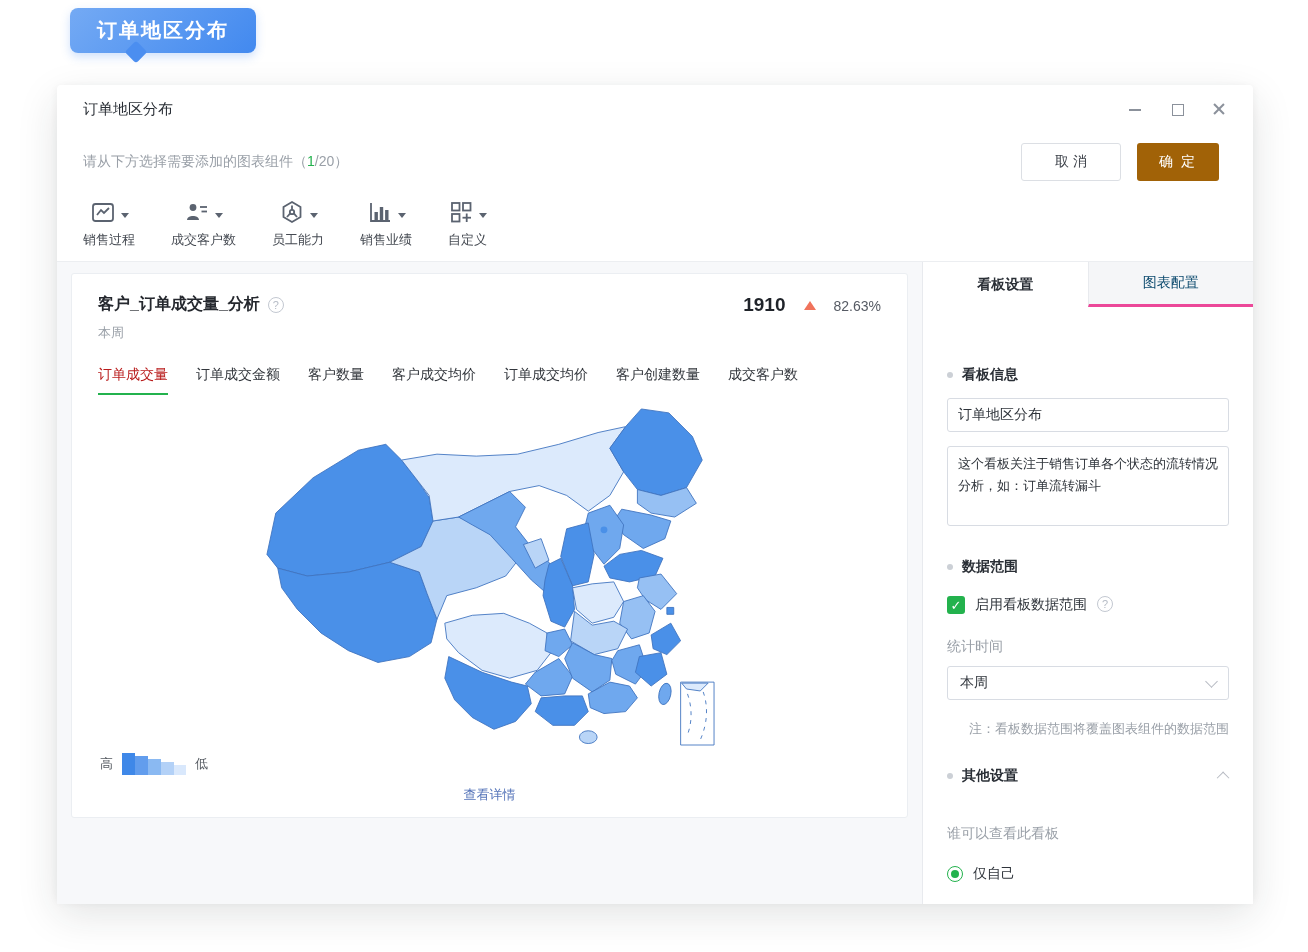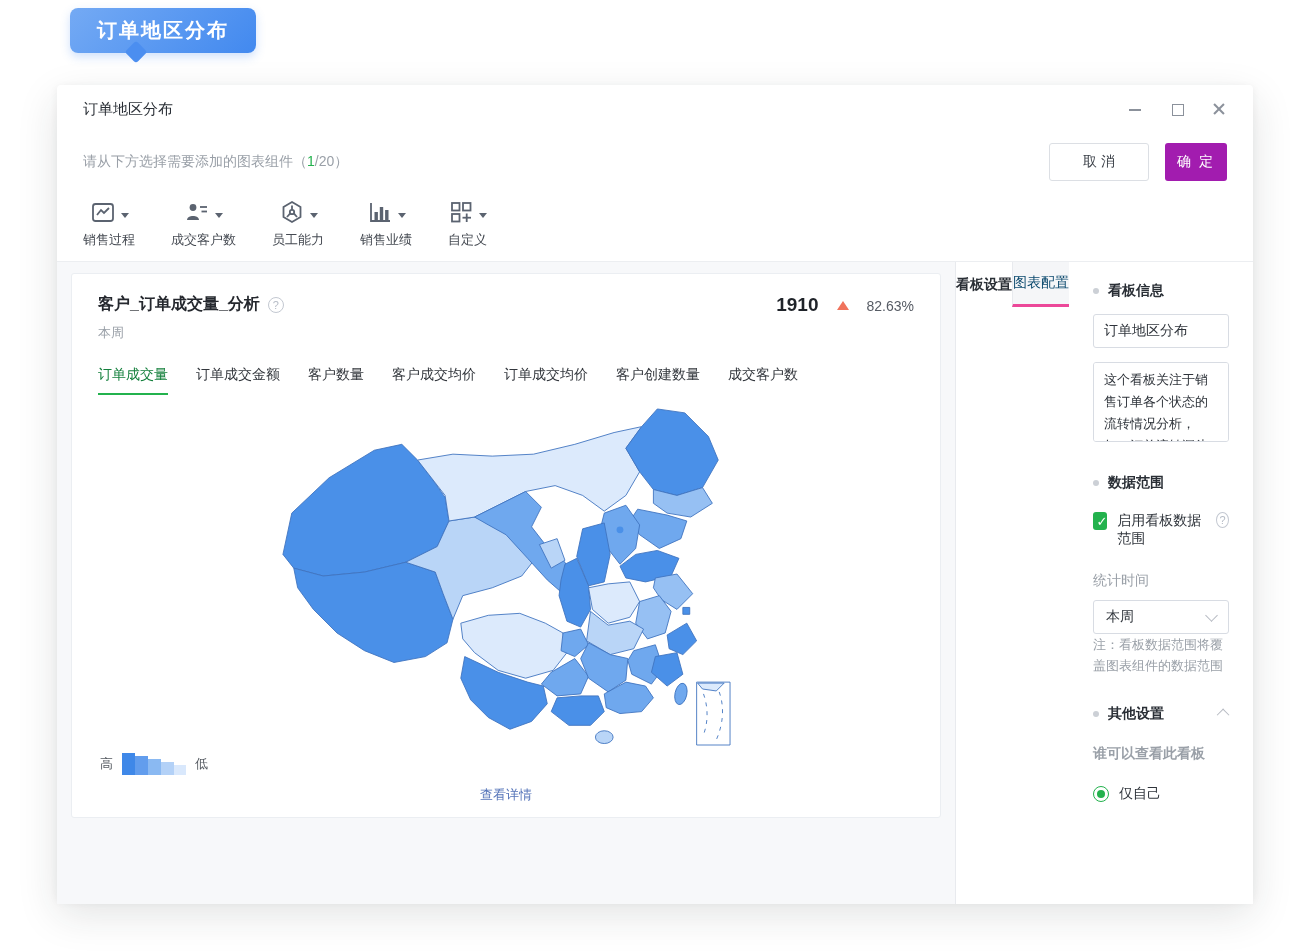--- a/index.html
+++ b/index.html
@@ -20,27 +20,27 @@
   .titlebar { height:48px; display:flex; align-items:center; justify-content:space-between; padding:0 26px; }
   .titlebar .ttl { font-size:15px; color:#2a2f36; }
   .winctrls { display:flex; align-items:center; gap:26px; }
   .wbtn { width:16px; height:16px; position:relative; cursor:pointer; }
   .wbtn.min::after { content:""; position:absolute; left:2px; right:2px; top:8px; height:2px; background:#8b919b; }
   .wbtn.max::after { content:""; position:absolute; left:3px; top:3px; width:10px; height:10px; border:1.5px solid #8b919b; }
   .wbtn.cls::before,.wbtn.cls::after { content:""; position:absolute; left:1px; top:7px; width:14px; height:2px; background:#8b919b; }
   .wbtn.cls::before { transform:rotate(45deg); } .wbtn.cls::after { transform:rotate(-45deg); }
 
   
-  .headrow { display:flex; align-items:center; justify-content:space-between; padding:10px 26px 0 26px; }
+  .headrow { display:flex; align-items:center; justify-content:space-between; padding:10px 34px 0 26px; }
   .instr { font-size:14px; color:#9aa0a8; }
   .instr .cnt { color:#23b24d; }
   .hbtns { display:flex; gap:16px; }
   .btn { height:38px; border-radius:3px; font-size:14px; display:flex; align-items:center; justify-content:center; cursor:pointer; }
   .btn.cancel { width:100px; background:#fff; border:1px solid #dcdfe4; color:#3a3f47; }
-  .btn.confirm { width:62px; background:#a21caf; color:#fff; letter-spacing:2px; }
+  .btn.confirm { width:82px; background:#a16207; color:#fff; letter-spacing:2px; }
 
   
   .toolbar { display:flex; gap:36px; padding:14px 26px 12px 26px; }
   .tool { display:flex; flex-direction:column; align-items:center; cursor:pointer; }
   .tool .icoRow { display:flex; align-items:flex-end; height:30px; }
   .tool svg { stroke:#5b6370; fill:none; stroke-width:1.8; }
   .tool .caret { width:0; height:0; border:4px solid transparent; border-top:5px solid #5b6370; margin:0 0 3px 5px; }
   .tool .lbl { margin-top:6px; font-size:13px; color:#454a52; }
 
   
@@ -52,27 +52,27 @@
   .ct .t { font-size:16px; font-weight:bold; color:#25282e; }
   .qmark { width:16px; height:16px; border:1px solid #c3c8d1; border-radius:50%; color:#b6bcc6; font-size:11px;
     display:flex; align-items:center; justify-content:center; cursor:pointer; }
   .valblock { display:flex; align-items:baseline; gap:18px; }
   .valblock .v { font-size:19px; font-weight:bold; color:#1f2329; }
   .tri-up { width:0; height:0; border-left:6px solid transparent; border-right:6px solid transparent; border-bottom:9px solid #f0735c; align-self:center; }
   .valblock .d { font-size:14px; color:#565b64; }
   .period { margin-top:8px; font-size:13px; color:#9aa0a8; }
   .ctabs { display:flex; gap:28px; margin-top:24px; }
   .ctab { font-size:14px; color:#33373d; padding-bottom:9px; cursor:pointer; }
-  .ctab.active { color:#15803d; border-bottom:2px solid #23b24d; }
+  .ctab.active { color:#b91c1c; border-bottom:2px solid #23b24d; }
   .mapwrap { margin-top:4px; display:flex; justify-content:center; }
   .legend { position:absolute; left:28px; bottom:42px; display:flex; align-items:center; gap:9px; font-size:13px; color:#555a61; }
   .details { position:absolute; left:0; right:0; bottom:13px; text-align:center; font-size:13px; color:#5574b9; cursor:pointer;margin-top:8px; }
 
   
-  .sidebar { width:298px; background:#fff; border-left:1px solid #e8eaee; display:flex; flex-direction:row; }
+  .sidebar { width:331px; background:#fff; border-left:1px solid #e8eaee; display:flex; flex-direction:column;gap:39px; }
   .stabs { display:flex; height:45px; flex:none; }
   .stab { flex:1; display:flex; align-items:center; justify-content:center; font-size:14px; cursor:pointer; }
   .stab.active { background:#fff; font-weight:bold; color:#2a2f36; }
   .stab.idle { background:#f5f6f8; color:#0c4a6e; border-bottom:3px solid #ec4899; border-left:1px solid #e8eaee; }
   .panel { padding:20px 24px; }
   .sechead { display:flex; align-items:center; gap:9px; }
   .sechead .dot { width:6px; height:6px; border-radius:50%; background:#ccd0d6; }
   .sechead .st { font-size:14px; font-weight:bold; color:#2a2f36; }
   .sechead .spacer { flex:1; }
   .chev { width:9px; height:9px; border-left:1.6px solid #b6bac2; border-top:1.6px solid #b6bac2; cursor:pointer; }
@@ -85,21 +85,21 @@
   .mt30 { margin-top:28px; } .mt22 { margin-top:22px; }
   .ckrow { margin-top:20px; display:flex; gap:10px; }
   .ckbox { width:18px; height:18px; background:#23b24d; border-radius:3px; position:relative; cursor:pointer; }
   .ckbox::after { content:"✓"; position:absolute; left:0; top:0; width:18px; height:18px; color:#fff; font-size:13px;
     font-weight:bold; display:flex; align-items:center; justify-content:center; }
   .cklbl { font-size:14px; color:#2f343b; }
   .fieldlbl { margin-top:24px; font-size:14px; color:#9aa0a8; }
   .select { margin-top:10px; height:34px; border:1px solid #d8dce3; border-radius:3px; display:flex; align-items:center;
     justify-content:space-between; padding:0 12px; cursor:pointer; }
   .select .sv { font-size:14px; color:#2f343b; }
-  .note { font-size:13px; color:#9aa0a8; line-height:1.65; }
+  .note { margin-top:18px; font-size:13px; color:#9aa0a8; line-height:1.65;text-align:right; }
   .radiorow { margin-top:22px; display:flex; align-items:center; gap:10px; }
   .radio { width:16px; height:16px; border:1.5px solid #23b24d; border-radius:50%; display:flex; align-items:center;
     justify-content:center; cursor:pointer; }
   .radio .rd { width:8px; height:8px; border-radius:50%; background:#23b24d; }
 
   
   .china path,.china polygon,.china rect,.china ellipse { stroke:#3f74c0; stroke-width:.9; stroke-linejoin:round; }
   .fd { fill:#4a90e8; } .fm { fill:#6fa8ee; } .fml { fill:#96c0f3; } .fl { fill:#b9d5f7; } .fvl { fill:#dceafc; }
   .dash { fill:none; stroke:#3f74c0; stroke-width:1; stroke-dasharray:4,5; }
 </style>
@@ -311,21 +311,21 @@
             <span class="chev down"></span>
           </div>
           <div class="note">注：看板数据范围将覆盖图表组件的数据范围</div>
 
           <div class="sechead mt30">
             <span class="dot"></span>
             <span class="st">其他设置</span>
             <span class="spacer"></span>
             <span class="chev up"></span>
           </div>
-          <div class="fieldlbl mt22" style="margin-top:22px;font-weight:bold;">谁可以查看此看板</div>
+          <div class="fieldlbl mt22" style="margin-top:40px;">谁可以查看此看板</div>
           <div class="radiorow">
             <span class="radio">
                 <span class="rd"></span>
               </span>
             <span class="cklbl">仅自己</span>
           </div>
 
         </div>
       </div>
 

